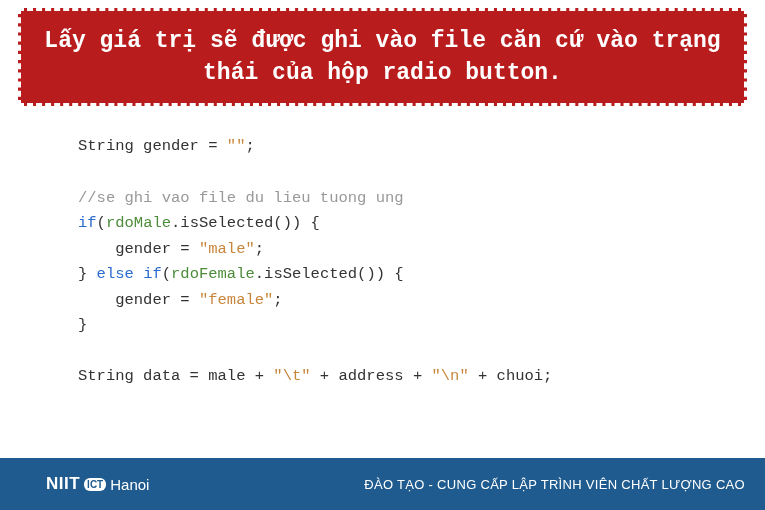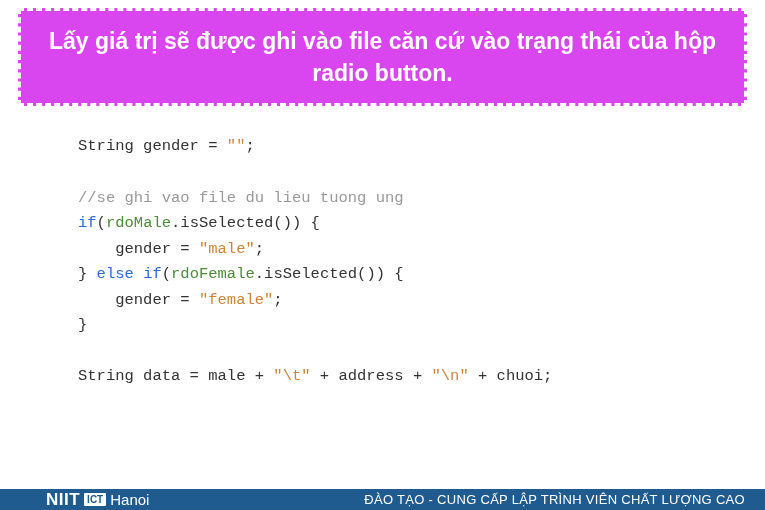--- a/index.html
+++ b/index.html
@@ -6,24 +6,25 @@
   body {
     width: 765px;
     height: 510px;
     background: #ffffff;
     font-family: Arial, sans-serif;
     position: relative;
     overflow: hidden;
   }
   .header {
     margin: 8px 18px 0 18px;
-    background: #d946ef;
+    background: #b91c1c;
     border: 3px dashed #ffffff;
     padding: 14px 20px;
     text-align: center;
+    font-family: Liberation Mono, monospace;
   }
   .header-text {
     color: #ffffff;
     font-size: 23px;
     font-weight: bold;
     line-height: 1.4;
   }
   .code-block {
     padding: 28px 0 0 78px;
     font-family: "Courier New", Consolas, monospace;
@@ -34,21 +35,21 @@
   .code-line { white-space: pre; }
   .str { color: #c8863c; }
   .cmt { color: #999999; }
   .kw { color: #2a6bcf; }
   .ident { color: #4c8c3a; }
   .footer {
     position: absolute;
     bottom: 0;
     left: 0;
     width: 765px;
-    height: 21px;
+    height: 52px;
     background: #1f5b8e;
     display: flex;
     align-items: center;
     justify-content: space-between;
     padding: 0 20px 0 46px;
     color: #ffffff;
   }
   .logo {
     display: flex;
     align-items: center;
@@ -59,21 +60,21 @@
     font-weight: bold;
     letter-spacing: 0.5px;
     font-family: Arial, sans-serif;
   }
   .logo-badge {
     background: #ffffff;
     color: #1f5b8e;
     font-size: 10px;
     font-weight: bold;
     padding: 1px 3px;
-    border-radius: 1px;
+    border-radius: 6px;
     margin: 0 1px;
   }
   .logo-hanoi {
     font-size: 15px;
     font-weight: normal;
   }
   .footer-tagline {
     font-size: 13px;
     font-weight: normal;
     letter-spacing: 0.3px;

